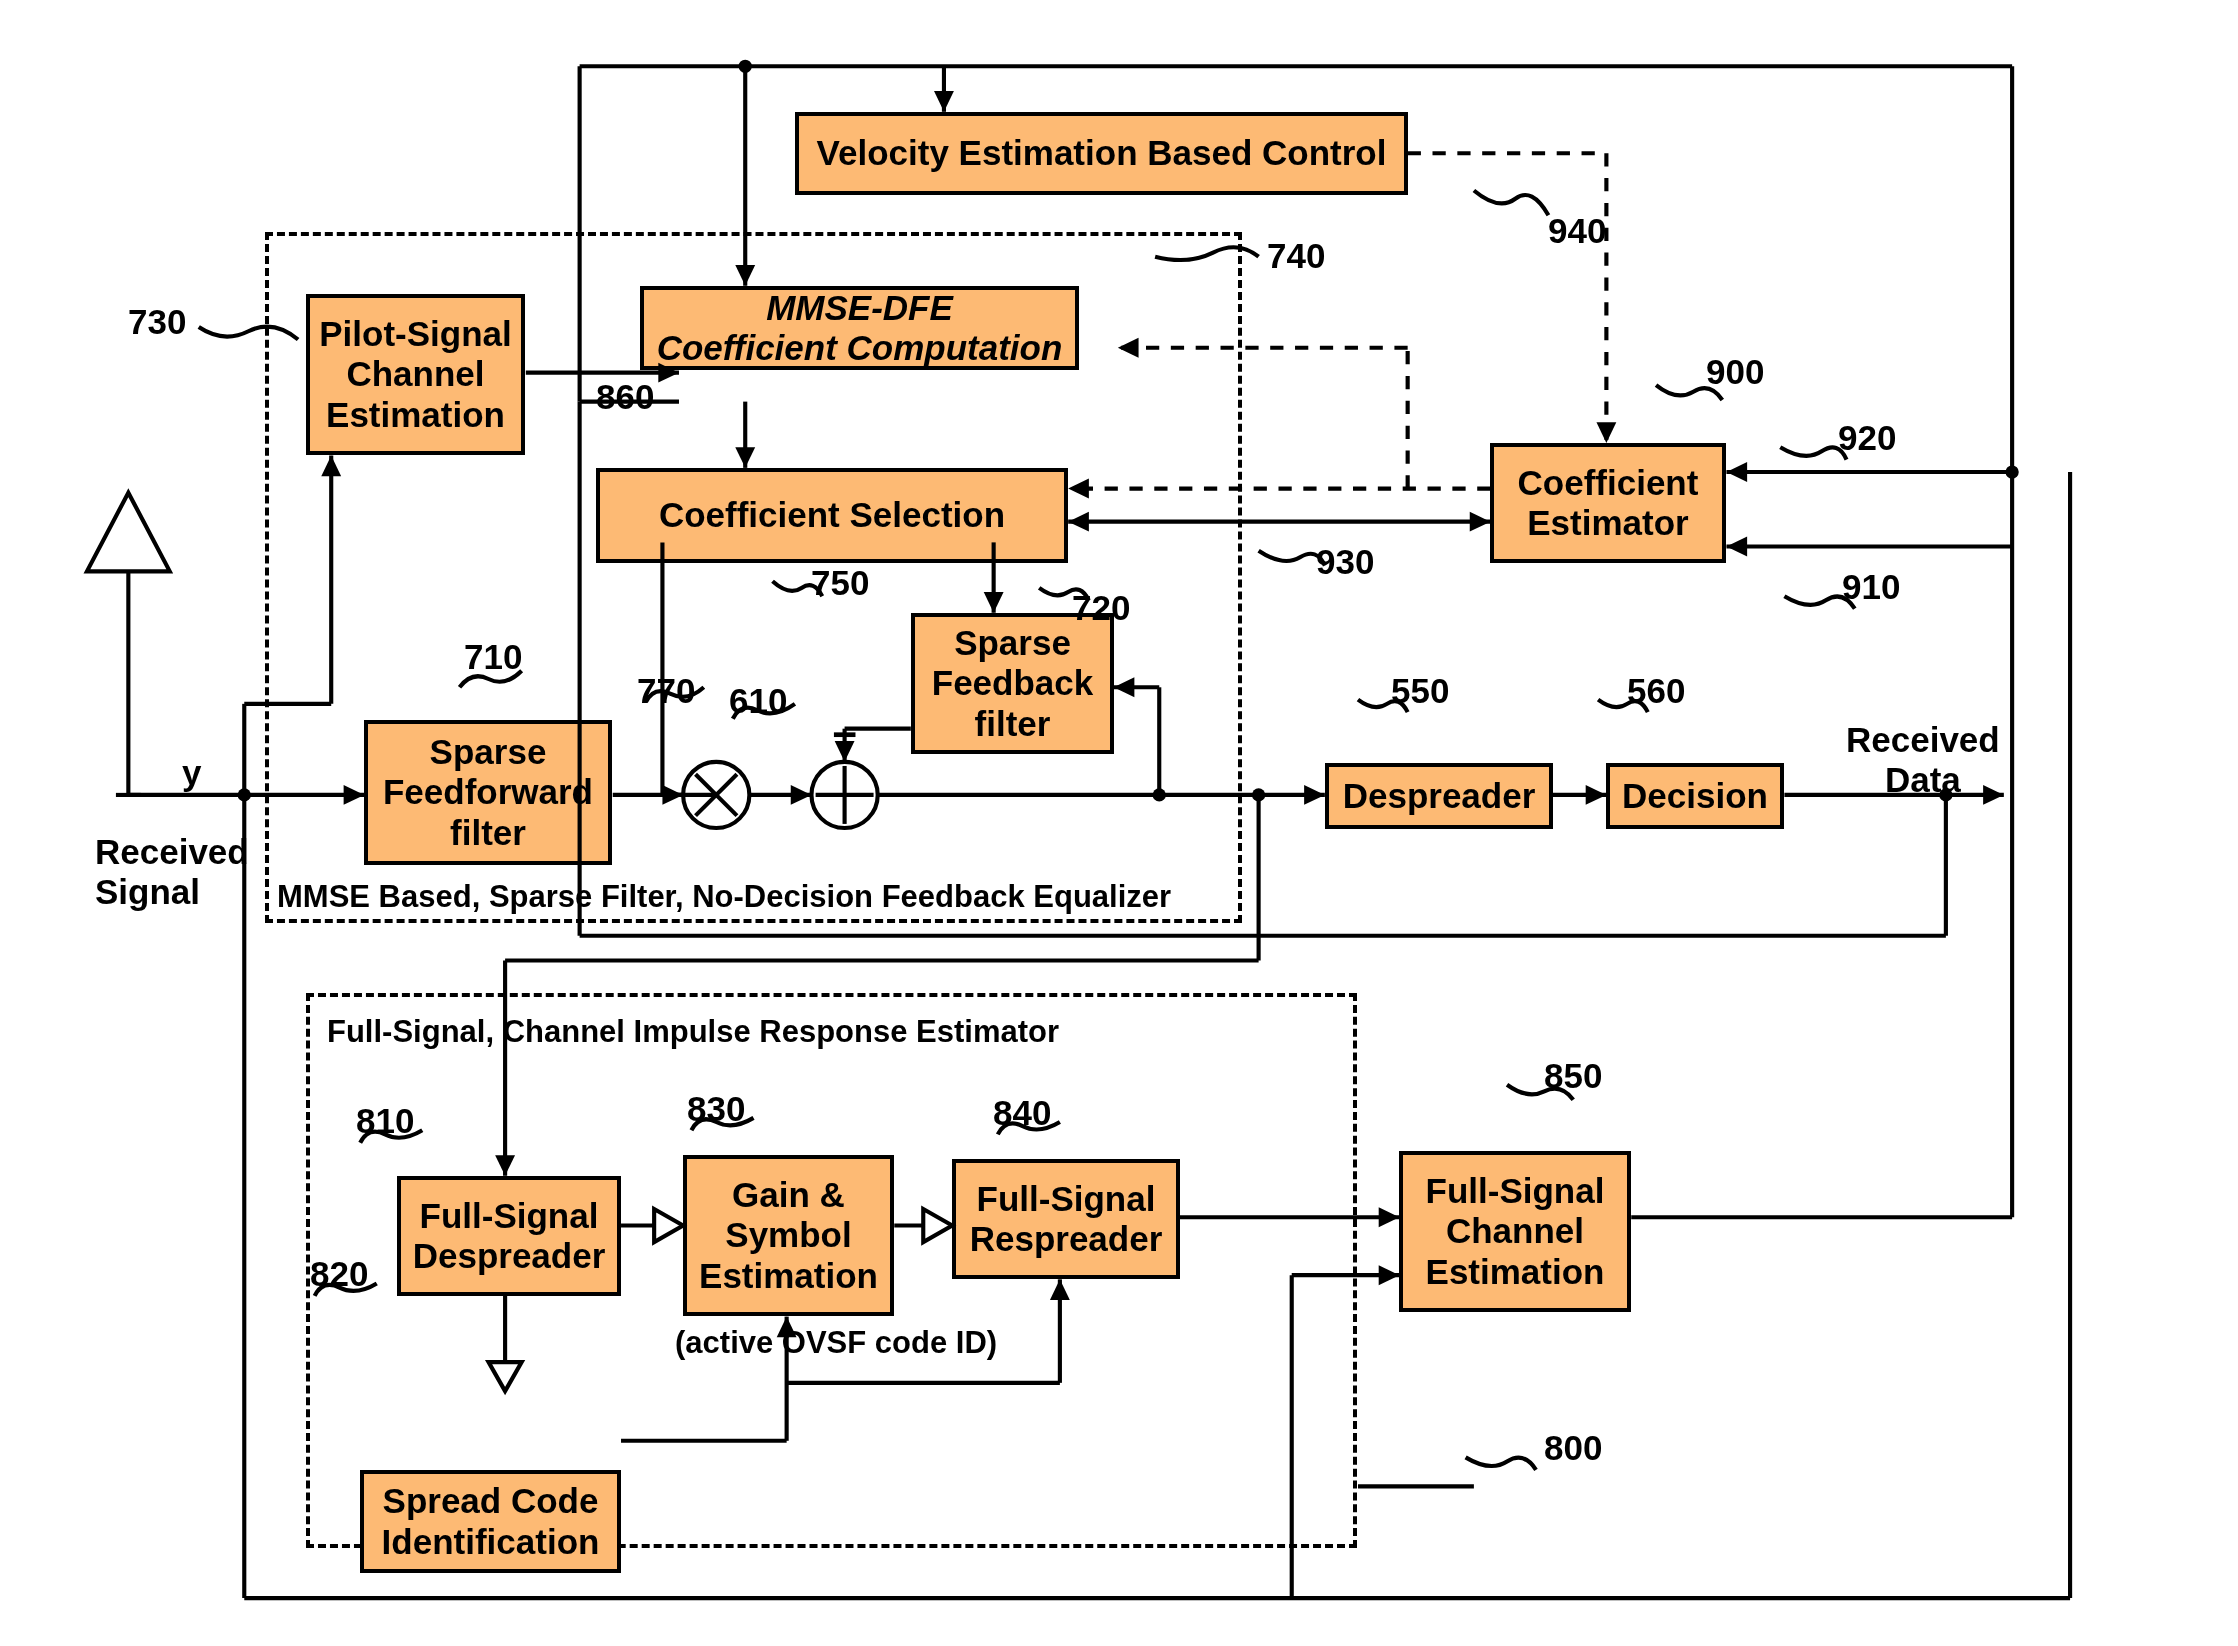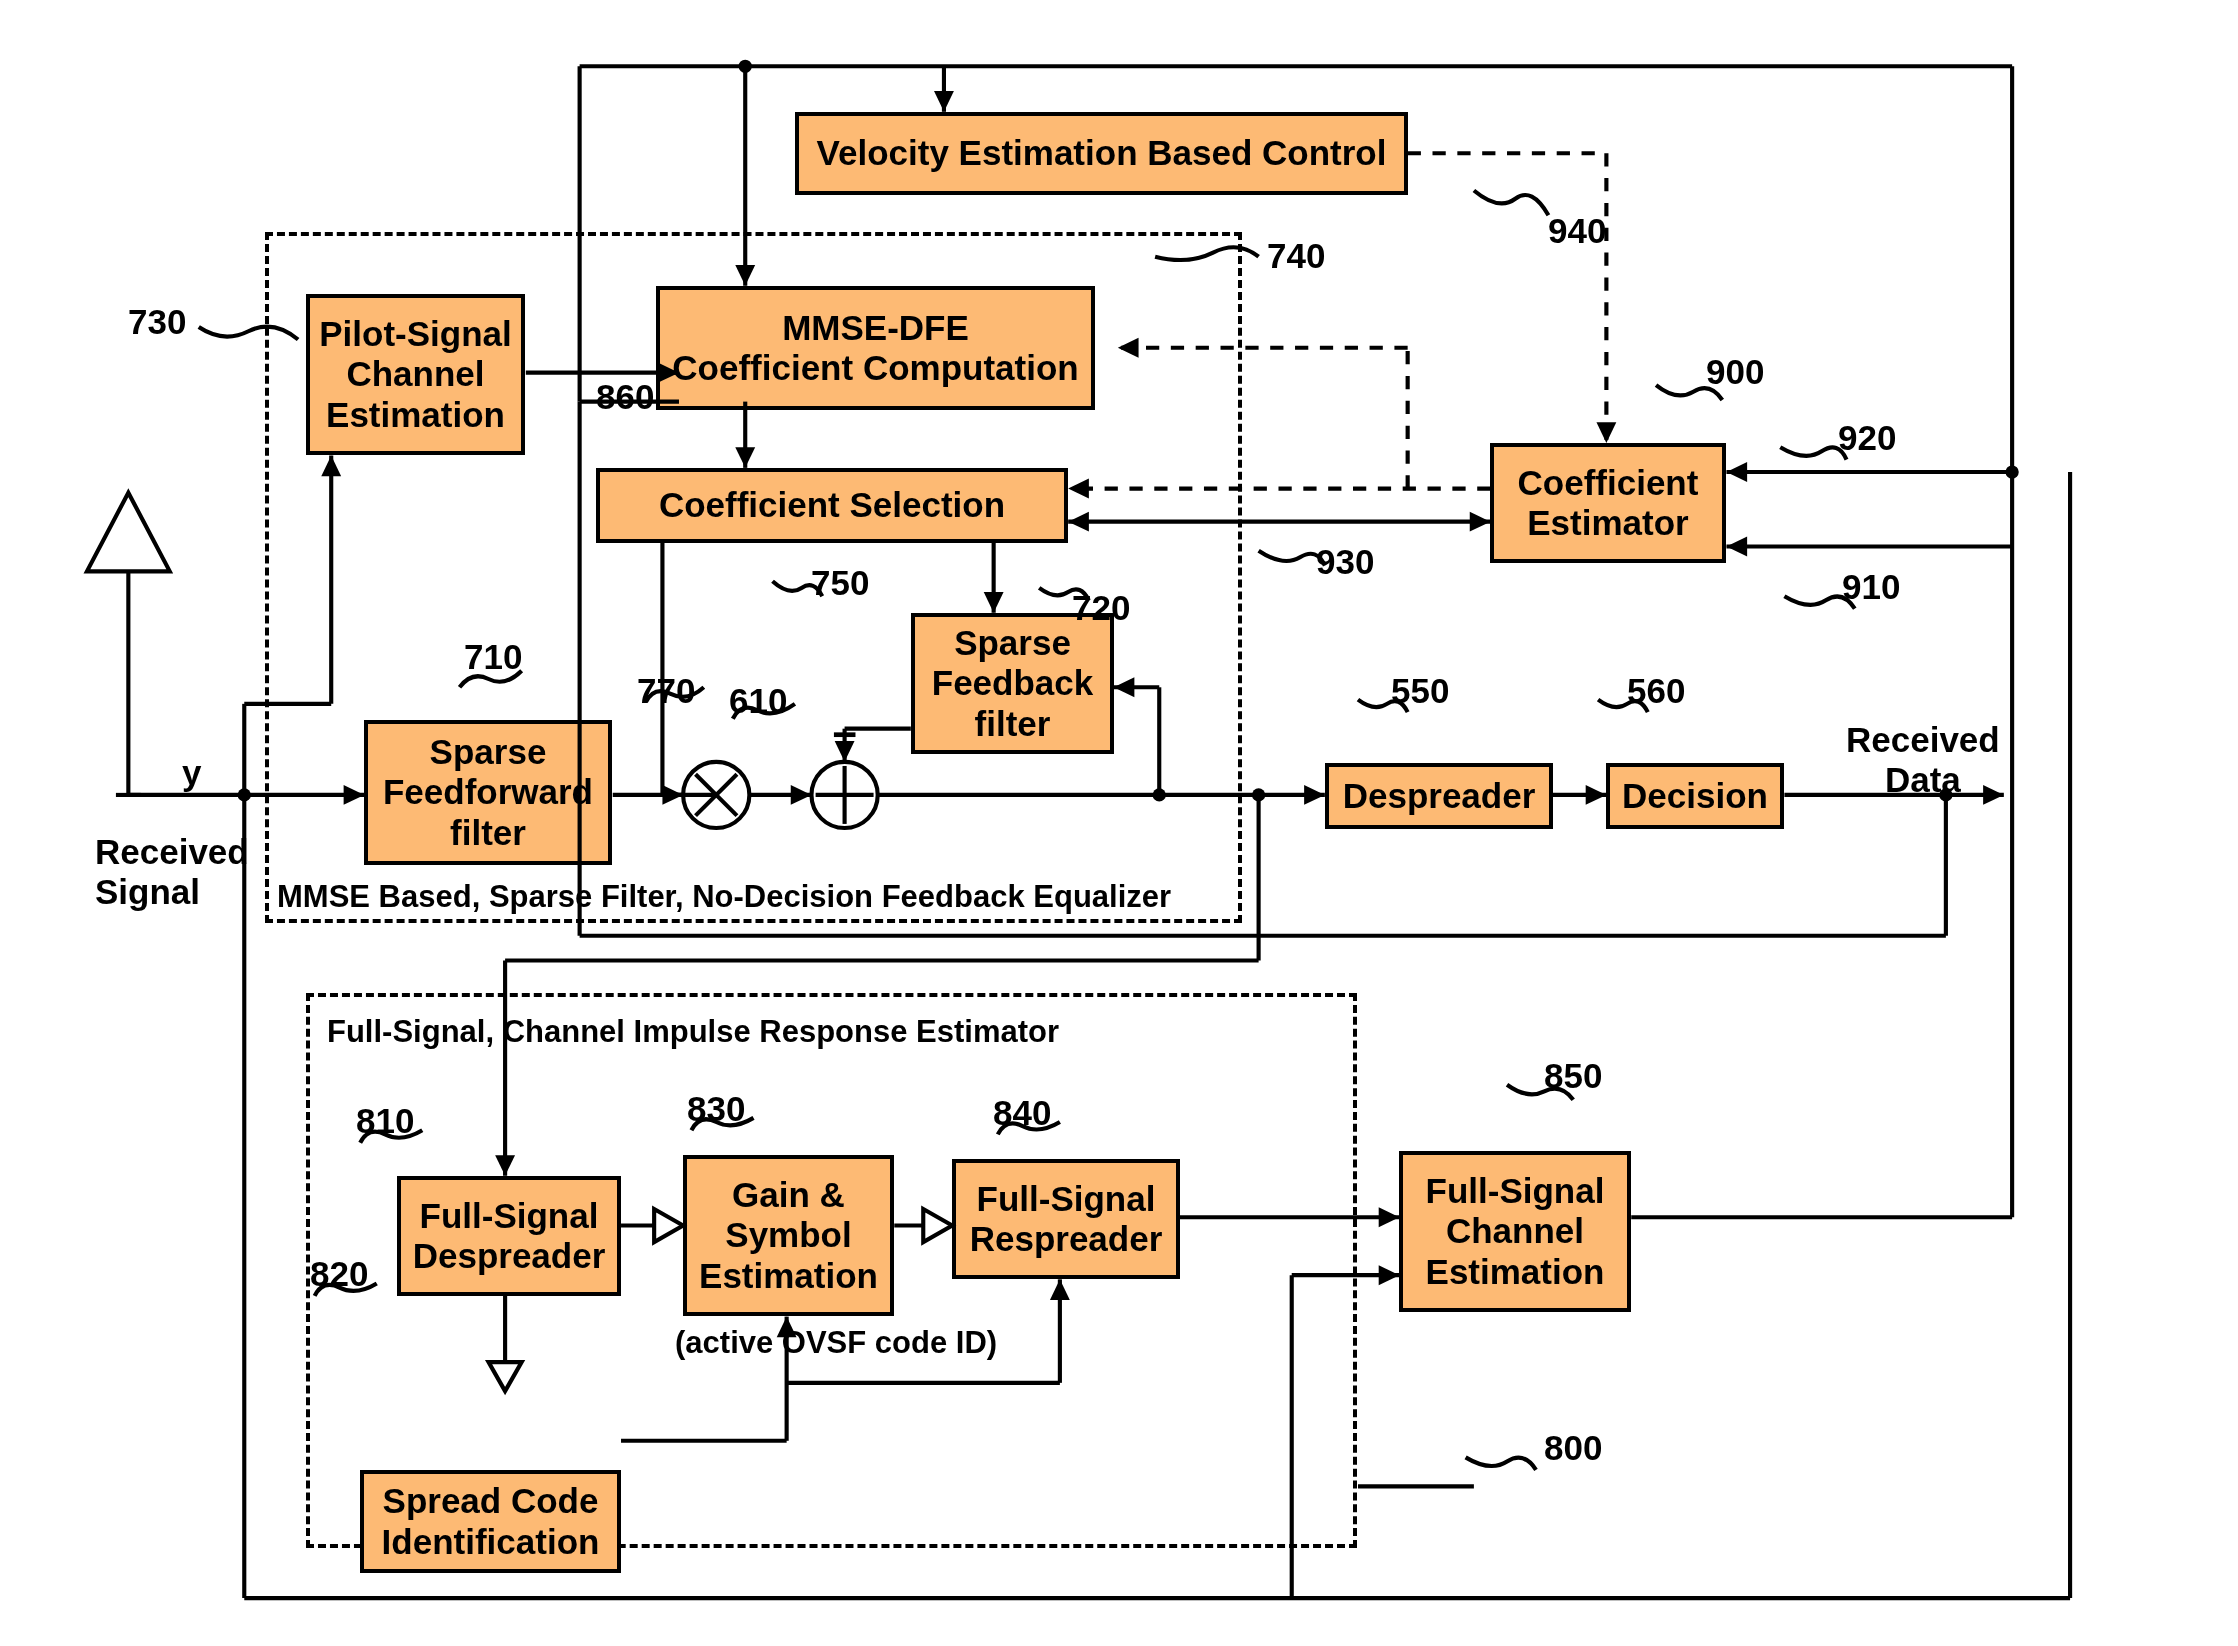--- a/index.html
+++ b/index.html
@@ -18,23 +18,23 @@
 </head>
 <body>
 
 <div class="dashbox" style="left:265px; top:232px; width:977px; height:691px;"></div>
 <div class="dashbox" style="left:306px; top:993px; width:1051px; height:555px;"></div>
 
 <div class="blk" style="left:795px; top:112px; width:613px; height:83px;">Velocity Estimation Based Control</div>
 <div class="blk" style="left:306px; top:294px; width:219px; height:161px; white-space: pre-line;">Pilot-Signal
 Channel
 Estimation</div>
-<div class="blk" style="left:656px; top:286px; width:439px; height:124px; white-space: pre-line;">MMSE-DFE
+<div class="blk" style="left:640px; top:286px; width:439px; height:84px; white-space: pre-line; font-style: italic;">MMSE-DFE
 Coefficient  Computation</div>
-<div class="blk" style="left:596px; top:468px; width:472px; height:75px;">Coefficient Selection</div>
+<div class="blk" style="left:596px; top:468px; width:472px; height:95px;">Coefficient Selection</div>
 <div class="blk" style="left:1490px; top:443px; width:236px; height:120px; white-space: pre-line;">Coefficient
 Estimator</div>
 <div class="blk" style="left:911px; top:613px; width:203px; height:141px; white-space: pre-line;">Sparse
 Feedback
 filter</div>
 <div class="blk" style="left:364px; top:720px; width:248px; height:145px; white-space: pre-line;">Sparse
 Feedforward
 filter</div>
 <div class="blk" style="left:1325px; top:763px; width:228px; height:66px;">Despreader</div>
 <div class="blk" style="left:1606px; top:763px; width:178px; height:66px;">Decision</div>

